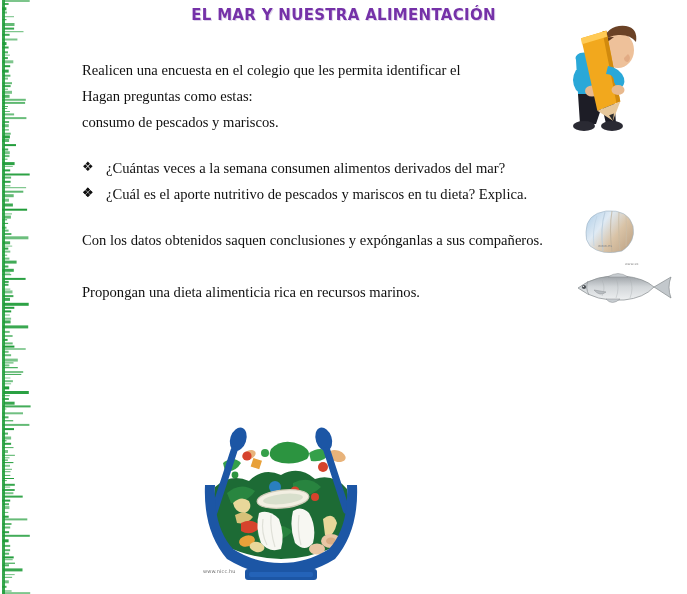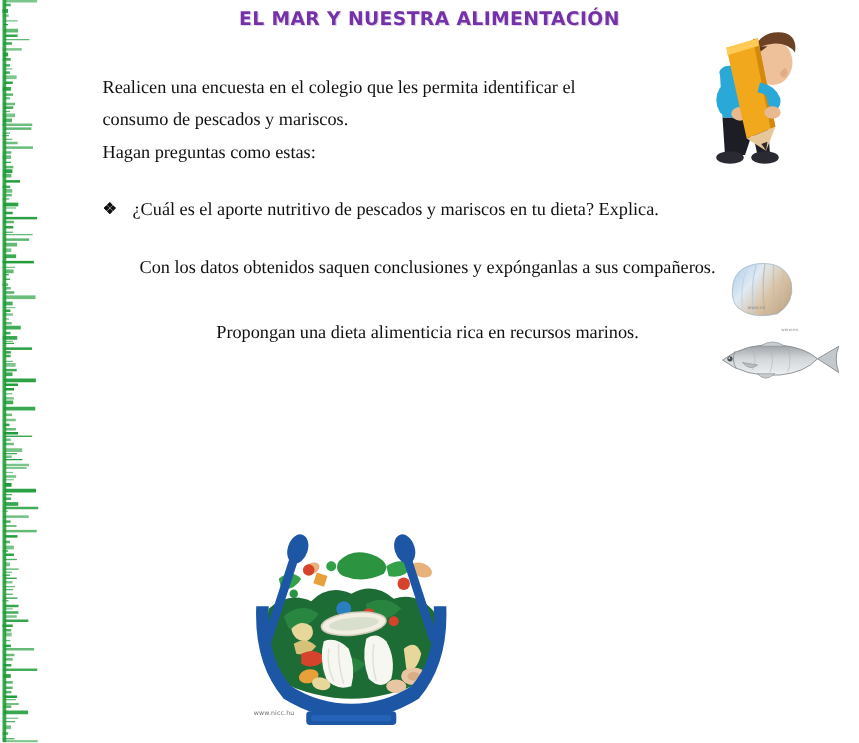--- a/index.html
+++ b/index.html
@@ -56,21 +56,21 @@
     width: 560px;
     font-family: Liberation Serif, serif;
     font-size: 14.6px;
     line-height: 26px;
     color: #101010;
   }
   .para {
     margin: 0;
     width: 495px;
   }
-  .para.wide { width: 520px; text-align: center; }
+  .para.wide { width: 520px; }
   .gap-m { height: 20px; }
   .gap-l { height: 26px; }
 
   
   ul.bullets {
     list-style: none;
     margin: 0;
     padding: 0;
   }
   ul.bullets li {
@@ -284,28 +284,29 @@
         </g>
       <rect x="2" y="0" width="3" height="594" fill="#1d9b37" opacity="0.88"></rect>
     </svg>
   </div>
 
   <div id="title">EL MAR Y NUESTRA ALIMENTACIÓN</div>
 
   <div id="content">
 
     <p class="para">Realicen una encuesta en el colegio que les permita identificar el</p>
+    <p class="para">Hagan preguntas como estas:</p>
     <p class="para">consumo de pescados y mariscos.</p>
-    <p class="para">Hagan preguntas como estas:</p>
 
     <div class="gap-m"></div>
 
     <ul class="bullets">
       <li>
         <span class="bullet-glyph">❖</span>
+        <span>¿Cuántas veces a la semana consumen alimentos derivados del mar?</span>
       </li>
       <li>
         <span class="bullet-glyph">❖</span>
       </li>
       <li>
         <span class="bullet-glyph">❖</span>
         <span>¿Cuál es el aporte nutritivo de pescados y mariscos en tu dieta? Explica.</span>
       </li>
     </ul>
 

